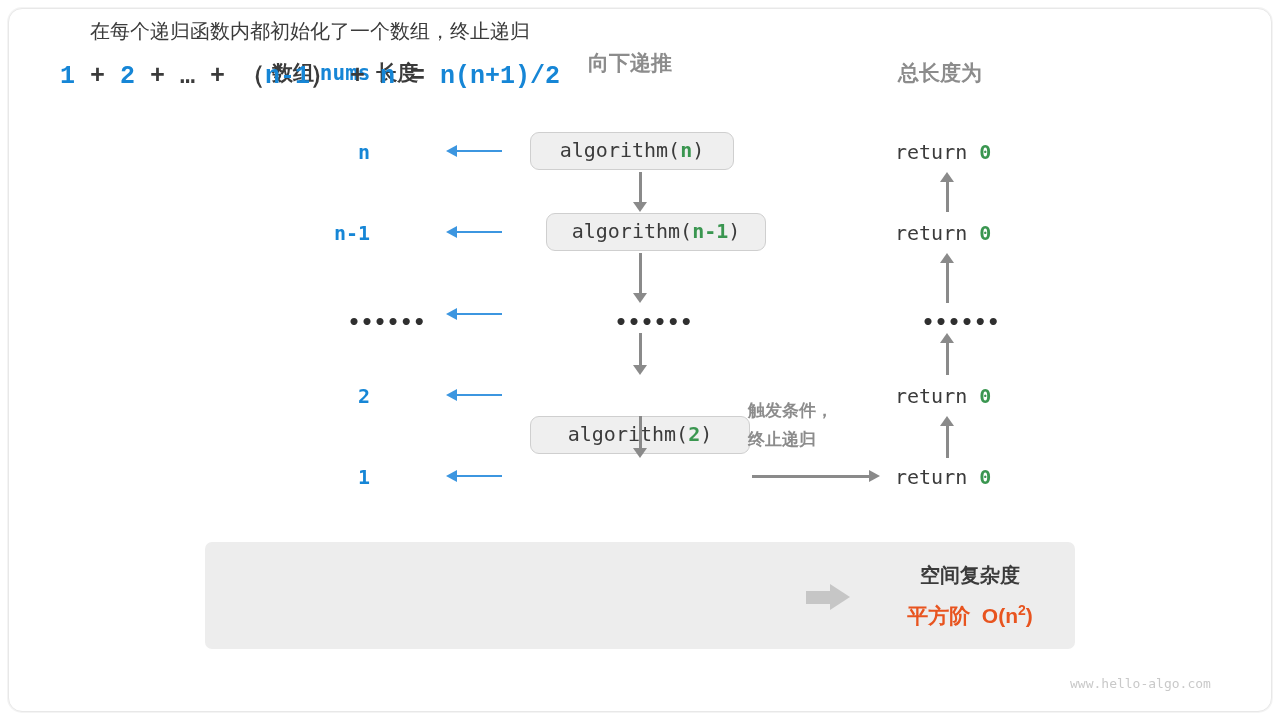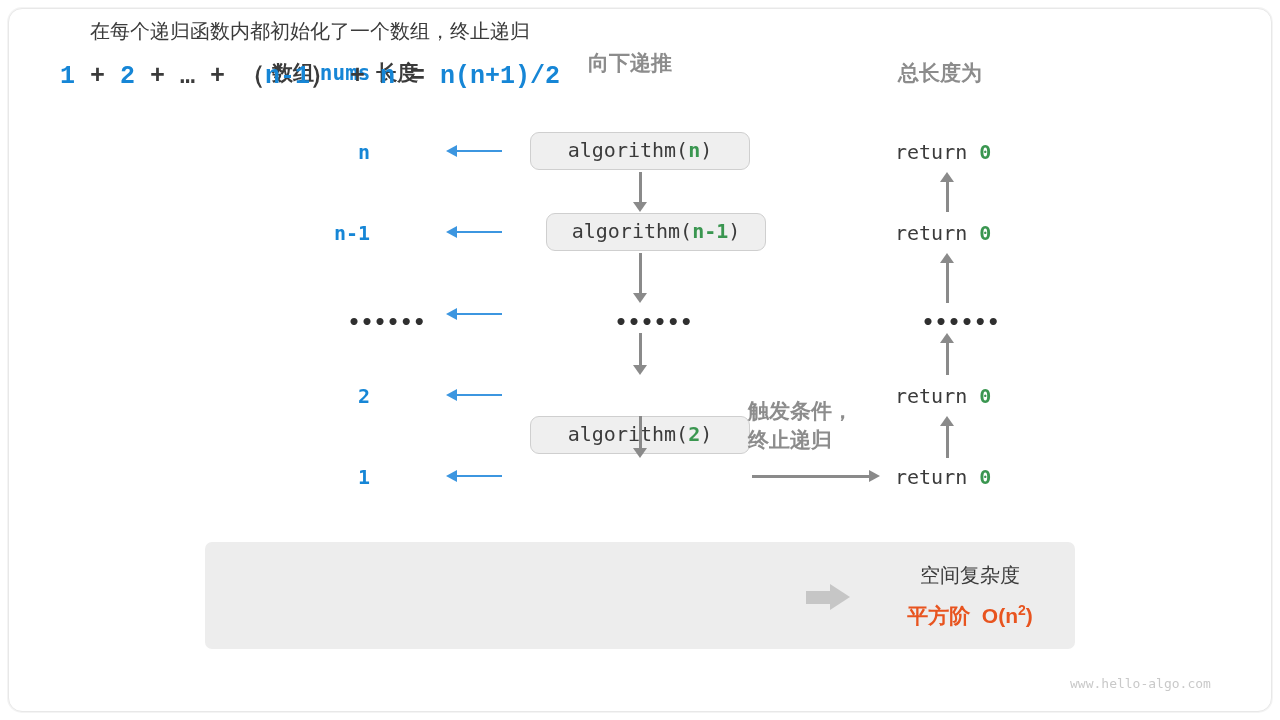--- a/index.html
+++ b/index.html
@@ -90,21 +90,21 @@
   .ret{
     position:absolute;
     font-family:"DejaVu Sans Mono","Liberation Mono",monospace;
     font-size:20px;color:#3b3b3b;white-space:nowrap;
   }
   .ret .zero{color:#3a9650;font-weight:bold;}
 
   
   .note{
     position:absolute;left:748px;top:396px;width:120px;
-    font-weight:bold;font-size:21px;color:#8c8c8c;line-height:29px;
+    font-weight:bold;font-size:17px;color:#8c8c8c;line-height:29px;
   }
 
   
   .panel{
     position:absolute;left:205px;top:542px;width:870px;height:107px;
     background:#ededed;border-radius:7px;box-sizing:border-box;
   }
   .panel-text{
     position:absolute;left:30px;top:18px;width:560px;text-align:center;
     font-size:20px;color:#3b3b3b;white-space:nowrap;
@@ -119,21 +119,21 @@
   .blockarrow .bar{
     position:absolute;left:0;top:7px;width:26px;height:13px;background:#c6c6c6;
   }
   .blockarrow .tip{
     position:absolute;left:24px;top:0;width:0;height:0;
     border-top:13px solid transparent;border-bottom:13px solid transparent;
     border-left:20px solid #c6c6c6;
   }
   .panel-r1{
     position:absolute;left:870px;top:562px;width:200px;text-align:center;
-    font-weight:normal;font-size:20px;color:#3b3b3b;white-space:nowrap;
+    font-weight:bold;font-size:20px;color:#3b3b3b;white-space:nowrap;
   }
   .panel-r2{
     position:absolute;left:870px;top:602px;width:200px;text-align:center;
     font-weight:bold;font-size:21px;color:#e8541f;white-space:nowrap;
   }
   .panel-r2 .code{font-family:Liberation Sans, sans-serif;}
   .sup{font-size:14px;vertical-align:super;}
 
   .watermark{
     position:absolute;left:1070px;top:676px;
@@ -153,21 +153,21 @@
     <span>长度</span>
   </div>
   <div class="hdr hdr-gray hdr-mid">向下递推</div>
   <div class="hdr hdr-gray hdr-right">总长度为</div>
 
   <div class="sz" style="left:250px;top:140px;">n</div>
   <div class="bluearrow" style="left:446px;top:145px;">
     <div class="head"></div>
       <div class="shaft"></div>
   </div>
-  <div class="abox" style="left:530px;top:132px;width:220px;">
+  <div class="abox" style="left:530px;top:132px;width:204px;">
     <span>algorithm(</span><span class="arg">n</span><span>)</span>
   </div>
   <div class="ret" style="left:895px;top:140px;">
     <span>return </span><span class="zero">0</span>
   </div>
 
   <div class="downarrow" style="left:633px;top:172px;height:40px;">
     <div class="shaft" style="height:30px;"></div>
       <div class="head" style="top:30px;"></div>
   </div>

